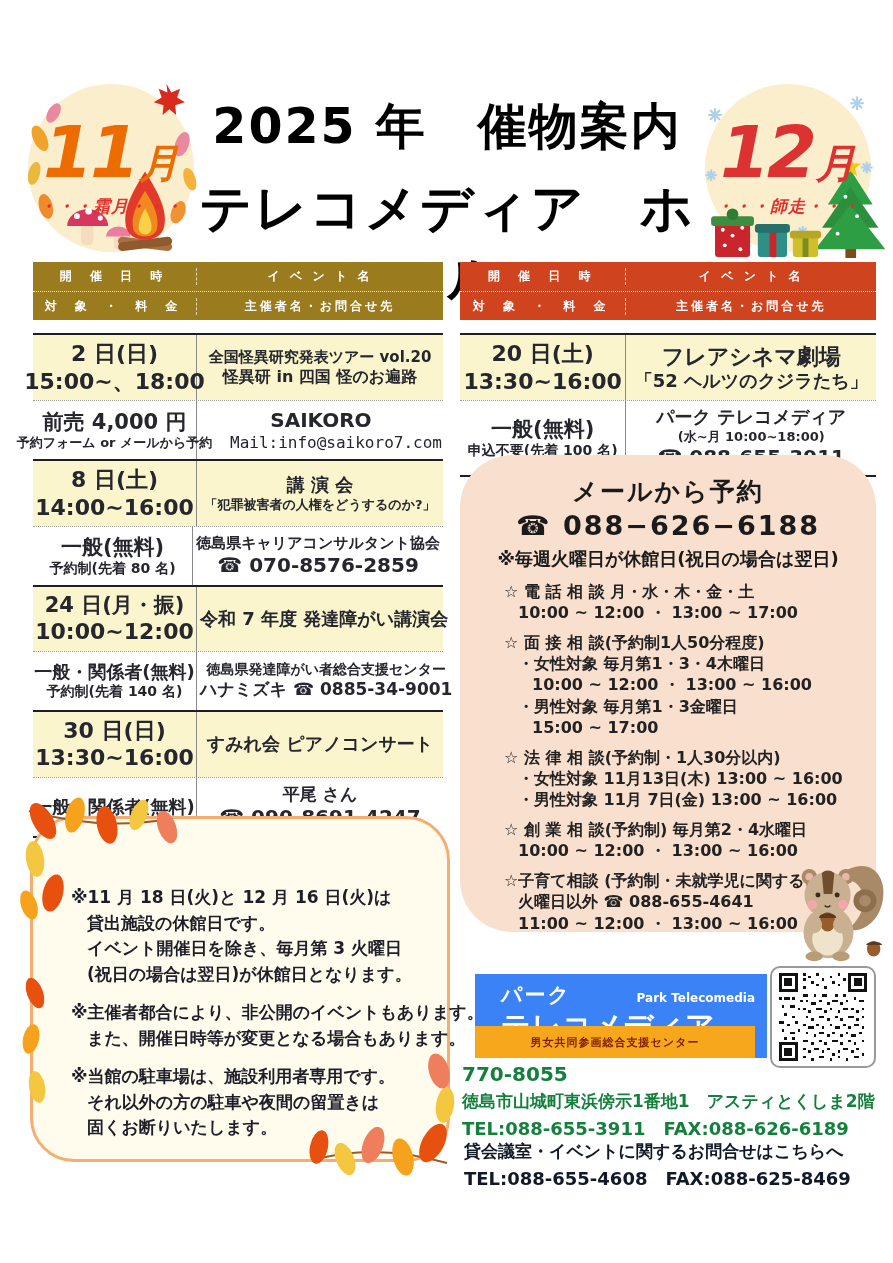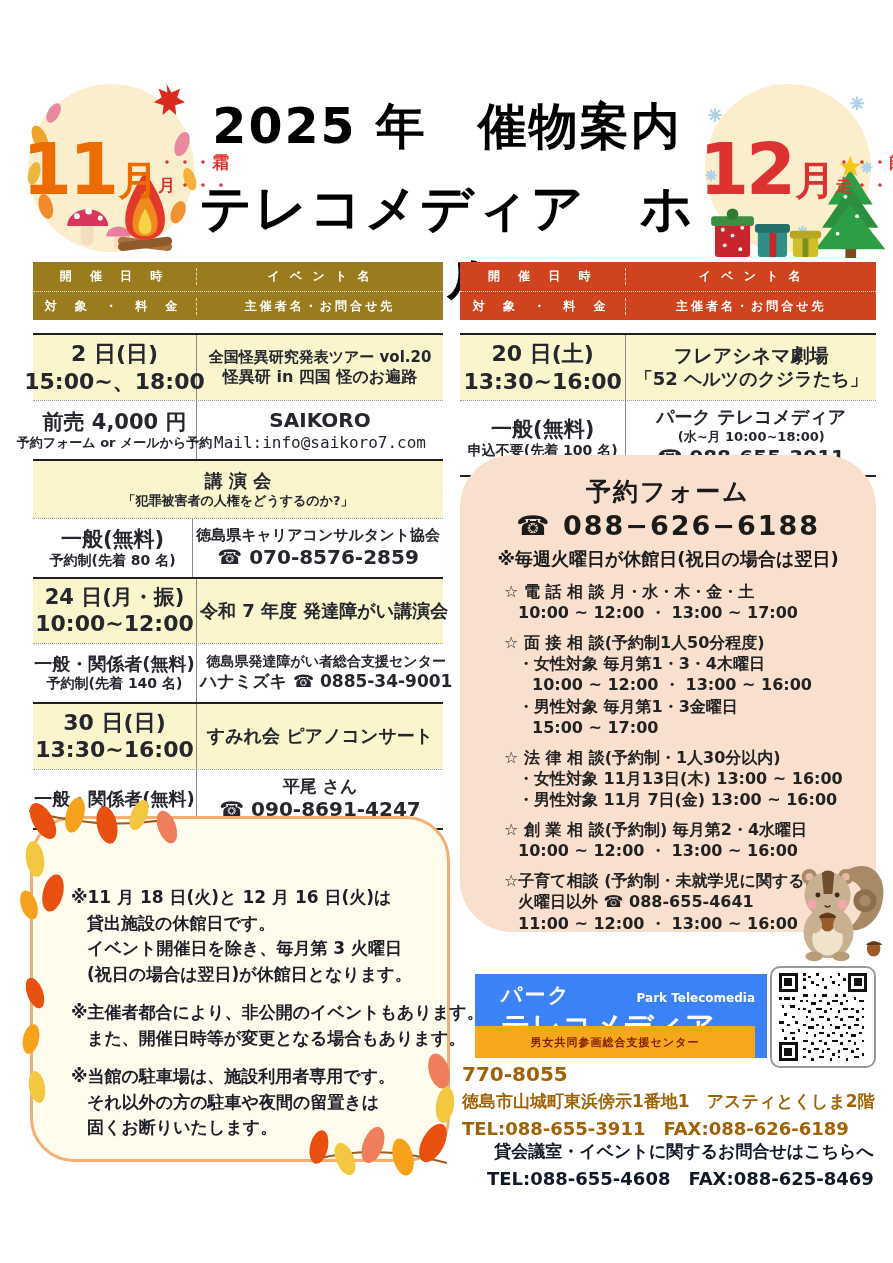--- a/index.html
+++ b/index.html
@@ -8,21 +8,21 @@
   .page {
     position:relative; width:893px; height:1263px; margin:0 auto;
     background:#ffffff; overflow:hidden; color:#26262e;
   }
 
   
   .badge { position:absolute; width:178px; height:180px; }
   .badge-circle { position:absolute; inset:6px; border-radius:50%; background:#fbeecd; }
   .badge-nov { left:22px; top:78px; }
   .badge-dec { left:699px; top:78px; }
-  .badge-content { position:absolute; inset:0; display:flex; flex-direction:row; align-items:center; justify-content:flex-start; padding-top:2px; }
+  .badge-content { position:absolute; inset:0; display:flex; flex-direction:column; align-items:center; justify-content:center; padding-top:2px;font-style:italic; }
   .month-line { display:flex; align-items:baseline; font-weight:bold; line-height:.9; }
   .month-num { font-size:72px; letter-spacing:-3px; }
   .month-suffix { font-size:40px; margin-left:2px; }
   .badge-nov .month-line { color:#ed6c00; }
   .badge-dec .month-line { color:#dd3232; }
   .old-name { margin-top:10px; font-size:17px; font-weight:bold; color:#e0322c; letter-spacing:1px; }
   .badge svg.deco { position:absolute; inset:0; width:100%; height:100%; overflow:visible; }
 
   .title-block { position:absolute; left:192px; top:94px; width:510px; text-align:center; color:#000; font-weight:bold; }
   .title-l1 { font-size:49px; letter-spacing:2px; }
@@ -46,23 +46,23 @@
   .evt-row + .evt-row { border-top:1px dotted #9a9a9a; }
   .row-yellow { background:#faf5cc; }
   .row-white { background:#ffffff; }
   .cell { display:flex; flex-direction:column; justify-content:center; align-items:center; text-align:center; padding:5px 3px; }
   .cell-l { width:40%; border-right:1px solid #8a8a8a; }
   .cell-r { flex:1; }
   .row-yellow .cell { min-height:57px; }
   .row-white  .cell { min-height:58px; }
   .ln { font-weight:bold; line-height:1.25; white-space:nowrap; }
   .t13{font-size:13px;} .t14{font-size:14px;} .t15{font-size:15px;} .t16{font-size:16px;}
-  .t17{font-size:17px;} .t18{font-size:18px;} .t19{font-size:19px;} .t20{font-size:20px;}
+  .t17{font-size:17px;} .t18{font-size:18px;} .t19{font-size:22px;} .t20{font-size:20px;}
   .t21{font-size:21px;} .t22{font-size:22px;}
-  .mono { font-family:"DejaVu Sans Mono", monospace; font-weight:normal; }
+  .mono { font-family:"DejaVu Sans Mono", monospace; font-weight:normal;padding-left:30px; }
 
   
   .consult {
     position:absolute; left:460px; top:455px; width:416px; height:477px;
     background:#f8dfce; border-radius:52px; padding:20px 18px 0 18px; overflow:hidden;
   }
   .c-title { text-align:center; font-size:25px; font-weight:bold; color:#1b1b1b; letter-spacing:2px; }
   .c-phone { text-align:center; font-size:27px; font-weight:bold; color:#1b1b1b; margin-top:2px; letter-spacing:2px; }
   .c-note  { text-align:center; font-size:18px; font-weight:bold; color:#1b1b1b; margin-top:6px; white-space:nowrap; }
   .c-items { margin-top:10px; padding-left:26px; }
@@ -94,25 +94,25 @@
   .logo-jp-top { color:#fff; font-size:21px; font-weight:bold; letter-spacing:2px; }
   .logo-en { color:#fff; font-size:12px; font-weight:bold; margin-left:auto; }
   .logo-main { color:#fff; font-size:29px; font-weight:bold; letter-spacing:1px; padding-left:26px; margin-top:-2px; }
   .logo-strip { position:absolute; left:0; right:12px; bottom:0; height:32px; background:#f6a71b; display:flex; align-items:center; justify-content:center; }
   .logo-strip span { color:#7e1f00; font-size:11px; font-weight:bold; letter-spacing:1px; }
 
   .qr-box { position:absolute; left:770px; top:966px; width:106px; height:102px; background:#fff;
             border:2px solid #999; border-radius:10px; display:flex; align-items:center; justify-content:center; }
   .qr-box svg { width:88px; height:88px; }
 
-  .addr { position:absolute; left:462px; top:1062px; color:#a16207; }
+  .addr { position:absolute; left:462px; top:1062px; color:#15803d; }
   .addr-postal { font-size:20px; font-weight:bold; }
   .addr-line { font-size:17px; font-weight:bold; margin-top:4px; white-space:nowrap; }
   .addr-telfax { font-size:18px; font-weight:bold; margin-top:4px; white-space:nowrap; }
-  .inquiry { position:absolute; left:487px; top:1140px; color:#111827;text-align:right; }
+  .inquiry { position:absolute; left:464px; top:1140px; color:#111827; }
   .inq-l1 { font-size:17px; font-weight:bold; white-space:nowrap; }
   .inq-l2 { font-size:18px; font-weight:bold; margin-top:4px; white-space:nowrap; }
 </style>
 </head>
 <body>
 
 <div class="page">
 
   <div class="badge badge-nov">
     <div class="badge-circle"></div>
@@ -234,20 +234,24 @@
           </div>
           <div class="cell cell-r">
             <div class="ln t20">SAIKORO</div>
             <div class="ln t16 mono">Mail:info@saikoro7.com</div>
           </div>
         </div>
       </div>
 
       <div class="evt-block">
         <div class="evt-row row-yellow">
+          <div class="cell cell-l">
+            <div class="ln t22">8 日(土)</div>
+            <div class="ln t22">14:00~16:00</div>
+          </div>
           <div class="cell cell-r">
             <div class="ln t18">講 演 会</div>
             <div class="ln t13">「犯罪被害者の人権をどうするのか?」</div>
           </div>
         </div>
         <div class="evt-row row-white">
           <div class="cell cell-l">
             <div class="ln t21">一般(無料)</div>
             <div class="ln t14">予約制(先着 80 名)</div>
           </div>
@@ -336,21 +340,21 @@
             <div class="ln t18">パーク テレコメディア</div>
             <div class="ln t13">(水~月 10:00~18:00)</div>
             <div class="ln t20">☎ 088-655-3911</div>
           </div>
         </div>
       </div>
     </div>
   </div>
 
   <div class="consult">
-    <div class="c-title">予約フォーム</div>
+    <div class="c-title">メールから予約</div>
     <div class="c-phone">☎  088−626−6188</div>
     <div class="c-note">※毎週火曜日が休館日(祝日の場合は翌日)</div>
     <div class="c-items">
       <div class="c-item">
         <div class="c-ln">☆ 電 話 相 談 月・水・木・金・土</div>
         <div class="c-ln ind1">10:00 ~ 12:00 ・ 13:00 ~ 17:00</div>
       </div>
       <div class="c-item">
         <div class="c-ln">☆ 面 接 相 談(予約制1人50分程度)</div>
         <div class="c-ln ind1">・女性対象 毎月第1・3・4木曜日</div>

